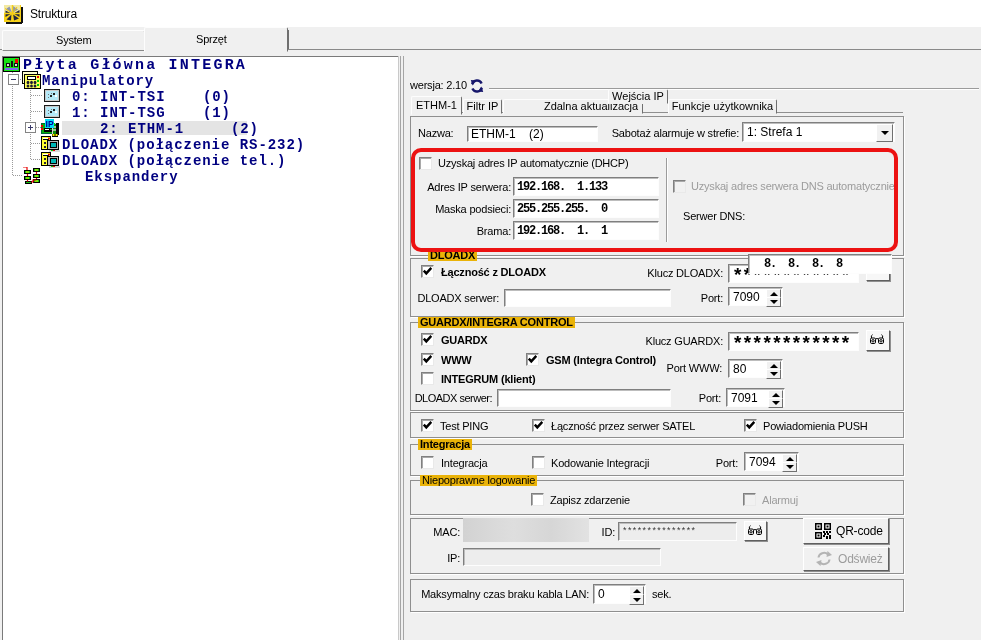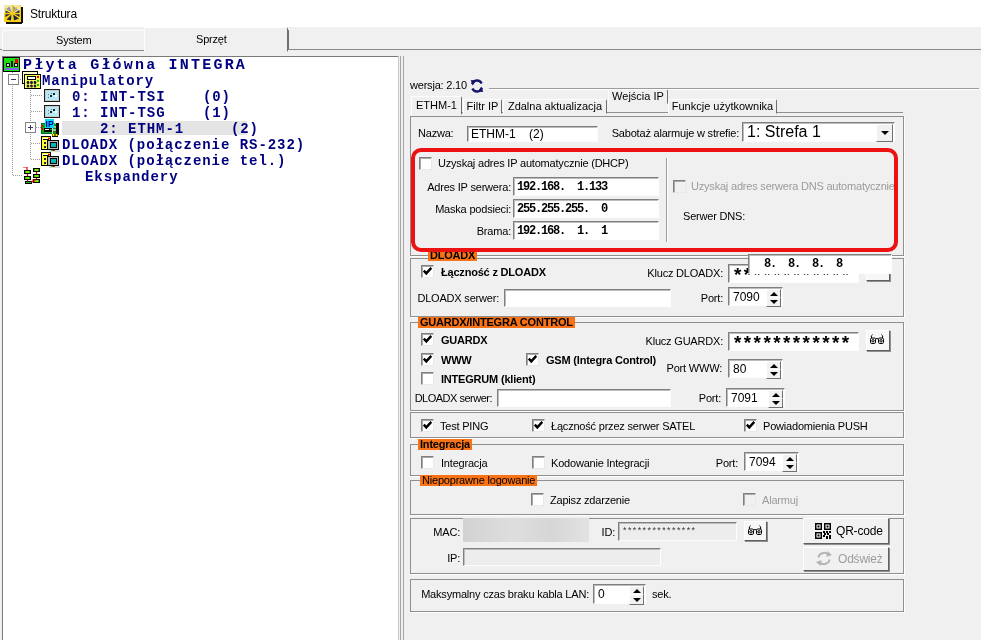--- a/index.html
+++ b/index.html
@@ -1,21 +1,21 @@
 <!DOCTYPE html>
 <html><head><meta charset="utf-8">
 <style>
 html,body{margin:0;padding:0;}
 body{width:981px;height:640px;position:relative;background:#f0f0f0;font-family:"Liberation Sans",sans-serif;overflow:hidden;}
 .a{position:absolute;}
 .lab{position:absolute;font-size:11px;color:#000;white-space:pre;line-height:12px;letter-spacing:-0.2px;}
 .b{font-weight:bold;}
 .gr{color:#9c9c9c;}
 .gbox{position:absolute;border:1px solid #8f8f8f;box-shadow:1px 1px 0 #ffffff,inset 1px 1px 0 #ffffff00;background:transparent;}
-.glab{position:absolute;font-size:11px;background:#f97316;padding:0 2px;white-space:pre;line-height:11px;letter-spacing:-0.2px;}
+.glab{position:absolute;font-size:11px;background:#eab308;padding:0 2px;white-space:pre;line-height:11px;letter-spacing:-0.2px;}
 .inp{position:absolute;background:#fff;border:1px solid;border-color:#7f7f7f #fdfdfd #fdfdfd #7f7f7f;box-shadow:inset 1px 1px 0 #bdbdbd;}
 .inp .t{position:absolute;left:3px;top:50%;transform:translateY(-50%);font-size:12px;white-space:pre;}
 .mono{font-family:"Liberation Mono",monospace;font-weight:bold;font-size:17px;letter-spacing:-1.2px;}
 .cb{position:absolute;width:11px;height:11px;background:#fff;border:1px solid;border-color:#808080 #e9e9e9 #e9e9e9 #808080;box-shadow:inset 1px 1px 0 #a9a9a9;}
 .cb.dis{background:#f1f1f1;}
 .cb svg{position:absolute;left:0px;top:0px;}
 .btn{position:absolute;background:#f1f1f1;border:1px solid;border-color:#ffffff #5f5f5f #5f5f5f #ffffff;box-shadow:1px 1px 0 #8f8f8f;}
 .spin{position:absolute;border:1px solid;border-color:#7f7f7f #fdfdfd #fdfdfd #7f7f7f;box-shadow:inset 1px 1px 0 #bdbdbd;background:#fff;}
 .spin .t{position:absolute;left:4px;top:50%;transform:translateY(-50%);font-size:12px;}
 .sb{position:absolute;right:1px;width:13px;background:#f1f1f1;border:1px solid;border-color:#ffffff #707070 #707070 #ffffff;}
@@ -238,33 +238,33 @@
   <path d="M11.8 8.8 A5 5 0 0 1 2.4 9.6"></path>
  </g>
  <path d="M0.8 1 L6 1.6 L2.6 6.4 Z" fill="#16166b"></path>
  <path d="M13.2 13 L8 12.4 L11.4 7.6 Z" fill="#16166b"></path>
 </svg>
 <div class="a" style="left:489px;top:88px;width:490px;height:1px;background:#9b9b9b;"></div>
 <div class="a" style="left:489px;top:89px;width:490px;height:1px;background:#ffffff;"></div>
 
 <div class="a" style="left:462px;top:112px;width:441px;height:1px;background:#8f8f8f;"></div>
 <div class="tab2" style="left:463px;top:99px;width:37px;height:13px;line-height:13px;">Filtr IP</div>
-<div class="tab2" style="left:503px;top:99px;width:102px;height:13px;line-height:13px;">Zdalna aktualizacja</div>
+<div class="tab2" style="left:503px;top:99px;width:102px;height:13px;line-height:13px;padding-left:36px;">Zdalna aktualizacja</div>
 <div class="tab2" style="left:608px;top:89px;width:58px;height:13px;line-height:13px;">Wejścia IP</div>
 <div class="tab2" style="left:668px;top:99px;width:107px;height:13px;line-height:13px;">Funkcje użytkownika</div>
 <div class="tab2" style="left:411px;top:96px;width:49px;height:17px;line-height:16px;background:#f0f0f0;">ETHM-1</div>
 
 <div class="gbox" style="left:410px;top:116px;width:492px;height:138px;"></div>
 <div class="lab" style="left:418px;top:127px;">Nazwa:</div>
 <div class="inp" style="left:467px;top:126px;width:129px;height:14px;">
     <div class="t">ETHM-1    (2)</div>
   </div>
 <div class="lab" style="right:242px;top:127px;margin-left:24px;">Sabotaż alarmuje w strefie:</div>
 <div class="spin" style="left:742px;top:122px;width:151px;height:18px;">
- <div class="t" style="font-size:16px;">1: Strefa 1</div>
+ <div class="t" style="font-size:12px;">1: Strefa 1</div>
  <div class="sb" style="top:1px;height:16px;width:15px;">
       <div class="tri-d"></div>
     </div>
 </div>
 
 <div class="gbox" style="left:410px;top:258px;width:492px;height:57px;"></div>
 <div class="glab b" style="left:428px;top:250px;">DLOADX</div>
 <div class="cb" style="left:421px;top:265px;">
     <svg width="11" height="11" viewBox="0 0 11 11">
       <path d="M1.8 4.6 L4.3 7.4 L9.3 1.9" stroke="#000" stroke-width="2.4" fill="none"></path>

